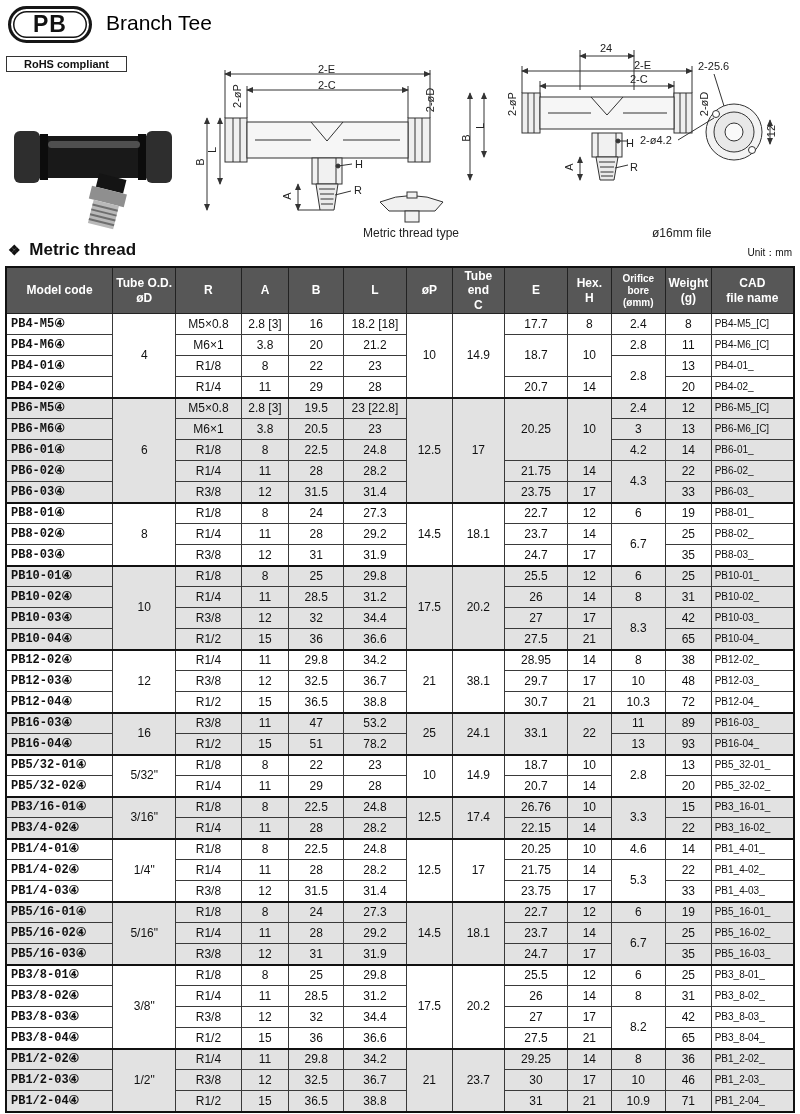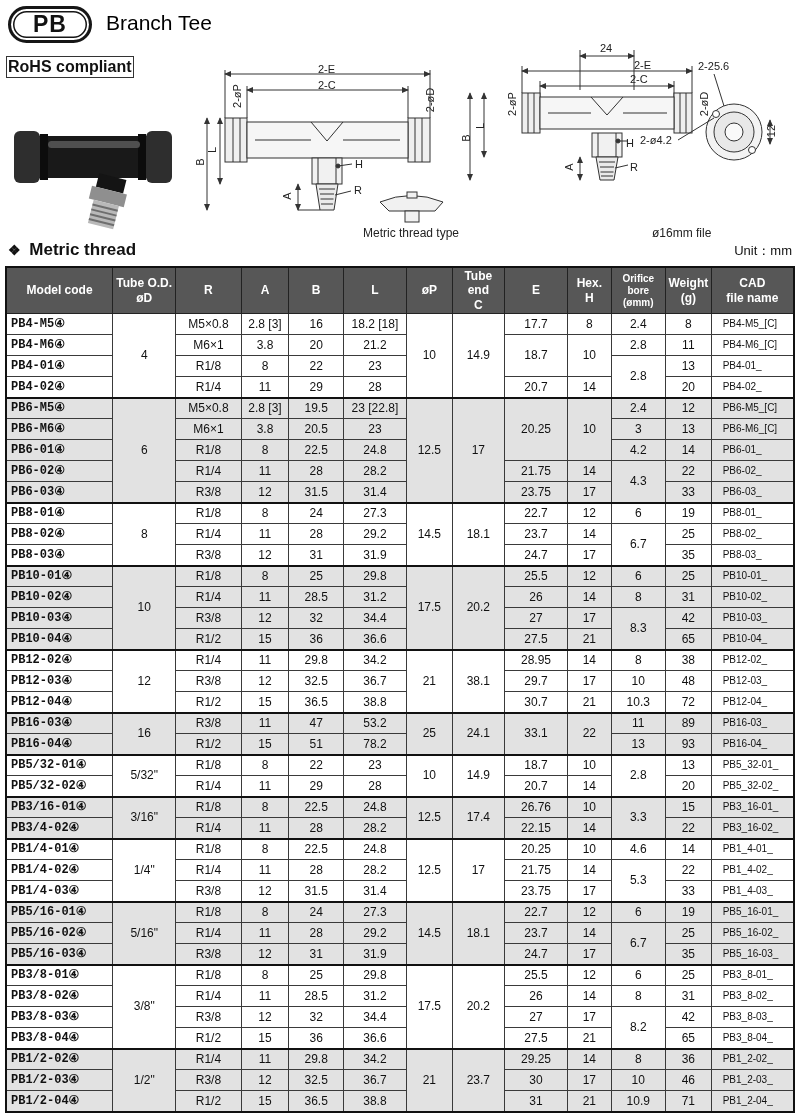--- a/index.html
+++ b/index.html
@@ -13,53 +13,53 @@
     position:absolute; left:8px; top:6px; width:84px; height:37px;
     border:3px solid #161616; border-radius:19px;
     display:flex; align-items:center; justify-content:center;
     font-weight:bold; font-size:23px; letter-spacing:1px;
     box-shadow: inset 0 0 0 2px #fff, inset 0 0 0 3.5px #161616;
     background:#fff;
   }
   .title { position:absolute; left:106px; top:11px; font-size:21px; color:#000000; }
   .rohs {
     position:absolute; left:6px; top:56px; border:1.5px solid #333;
-    padding:1px 1px; font-size:16px; font-weight:bold; background:#fff;
+    padding:1px 17px; font-size:11px; font-weight:bold; background:#fff;
   }
   .photo { position:absolute; left:12px; top:96px; }
   .fig { position:absolute; }
   .fig1 { left:195px; top:62px; width:265px; height:180px; }
   .fig2 { left:462px; top:40px; width:334px; height:205px; }
   .fig svg { position:absolute; left:0; top:0; }
   .dim { position:absolute; font-size:11px; white-space:nowrap; color:#222; }
   .vdim { transform:rotate(-90deg); transform-origin:center; }
   .cap { position:absolute; font-size:12px; white-space:nowrap; color:#222; }
   .sectionrow {
     position:absolute; left:8px; top:240px; width:784px;
     display:flex; justify-content:space-between; align-items:flex-end;
   }
   .sectiontitle { font-size:17px; font-weight:bold; }
   .sectiontitle .bullet { font-size:14px; margin-right:4px; }
-  .unit { font-size:13px; }
+  .unit { font-size:10px; }
   table.spec {
     position:absolute; left:5px; top:266px; width:790px;
     border-collapse:collapse; table-layout:fixed; border:2px solid #111;
   }
   .spec th {
     background:#575757; color:#fff; font-size:12px; font-weight:bold;
     border:1px solid #222; padding:1px; height:40px;
     white-space:pre-line; line-height:1.2; text-align:center;
   }
   .spec th:nth-child(11){ font-size:10px; }
   .spec td {
     border:1px solid #3a3a3a; font-size:12px; text-align:center;
     padding:0 2px; height:21px; line-height:1.05; background:#fff;
   }
   .spec td.model { text-align:left; padding-left:4px; font-weight:bold;font-family:Liberation Mono, monospace; }
-  .spec td.cad { text-align:left; padding-left:11px; font-size:10px; }
+  .spec td.cad { text-align:left; padding-left:3px; font-size:10px; }
   .spec tr.shade td { background:#e2e2e2; }
   .spec tr.gstart td { border-top:2px solid #111; }
 </style>
 </head>
 <body>
 
 <div class="logo">
   <span>PB</span>
 </div>
 <div class="title">Branch Tee</div>

